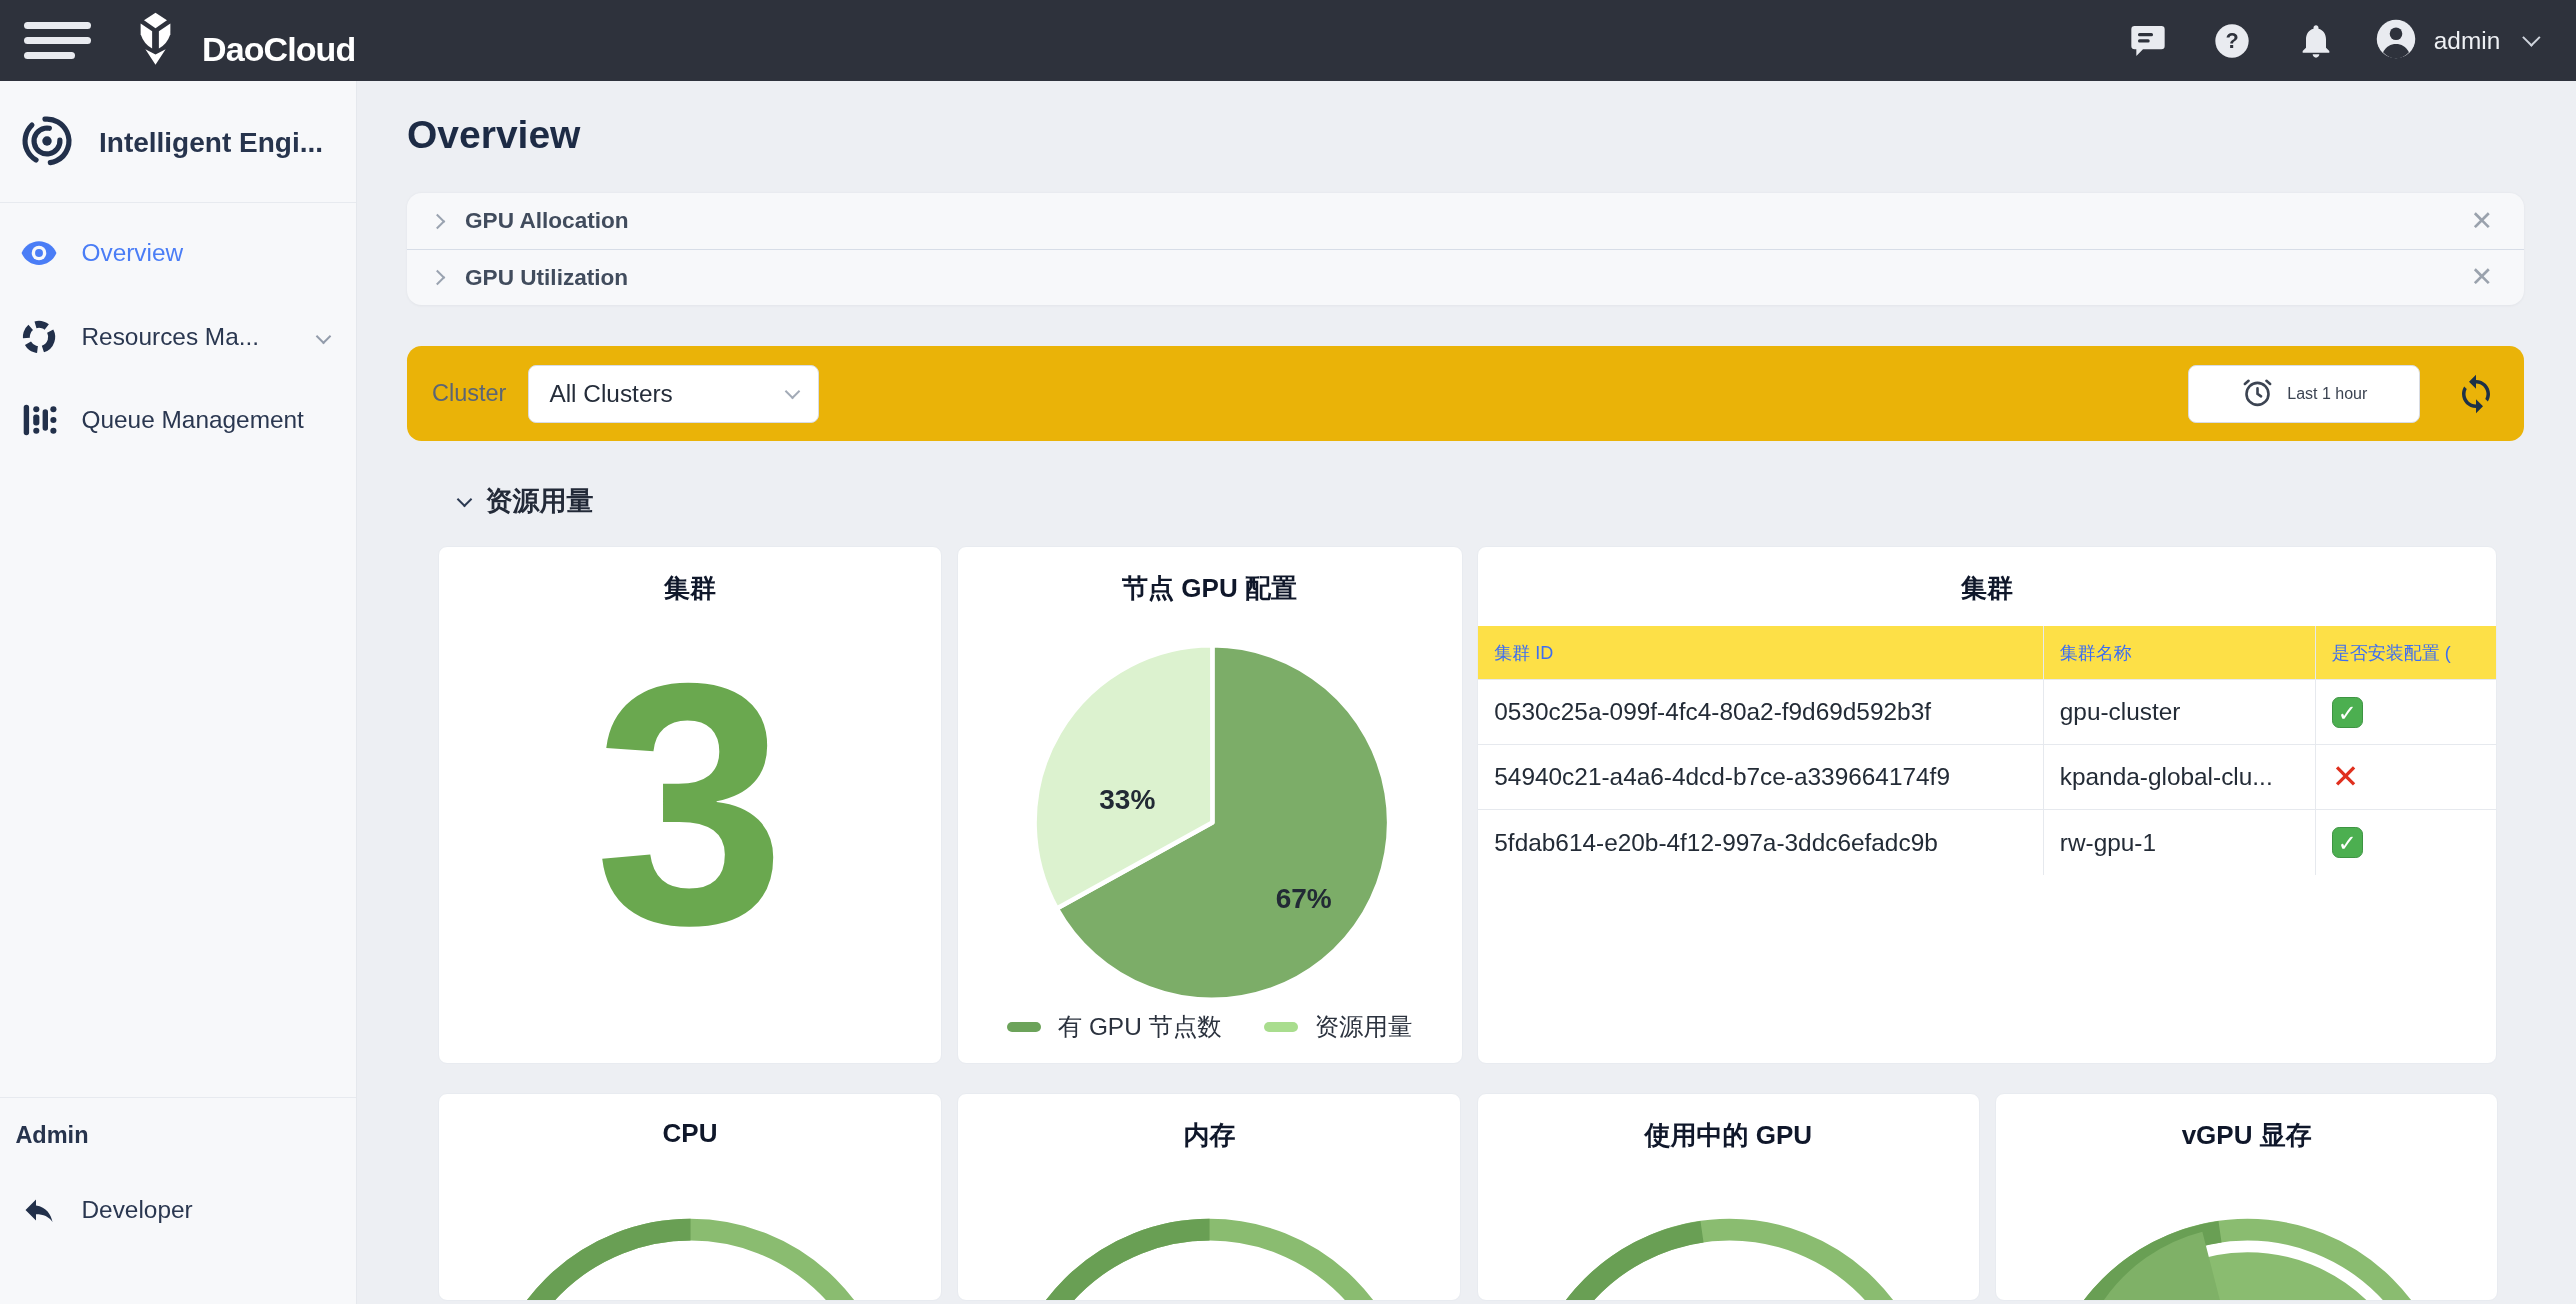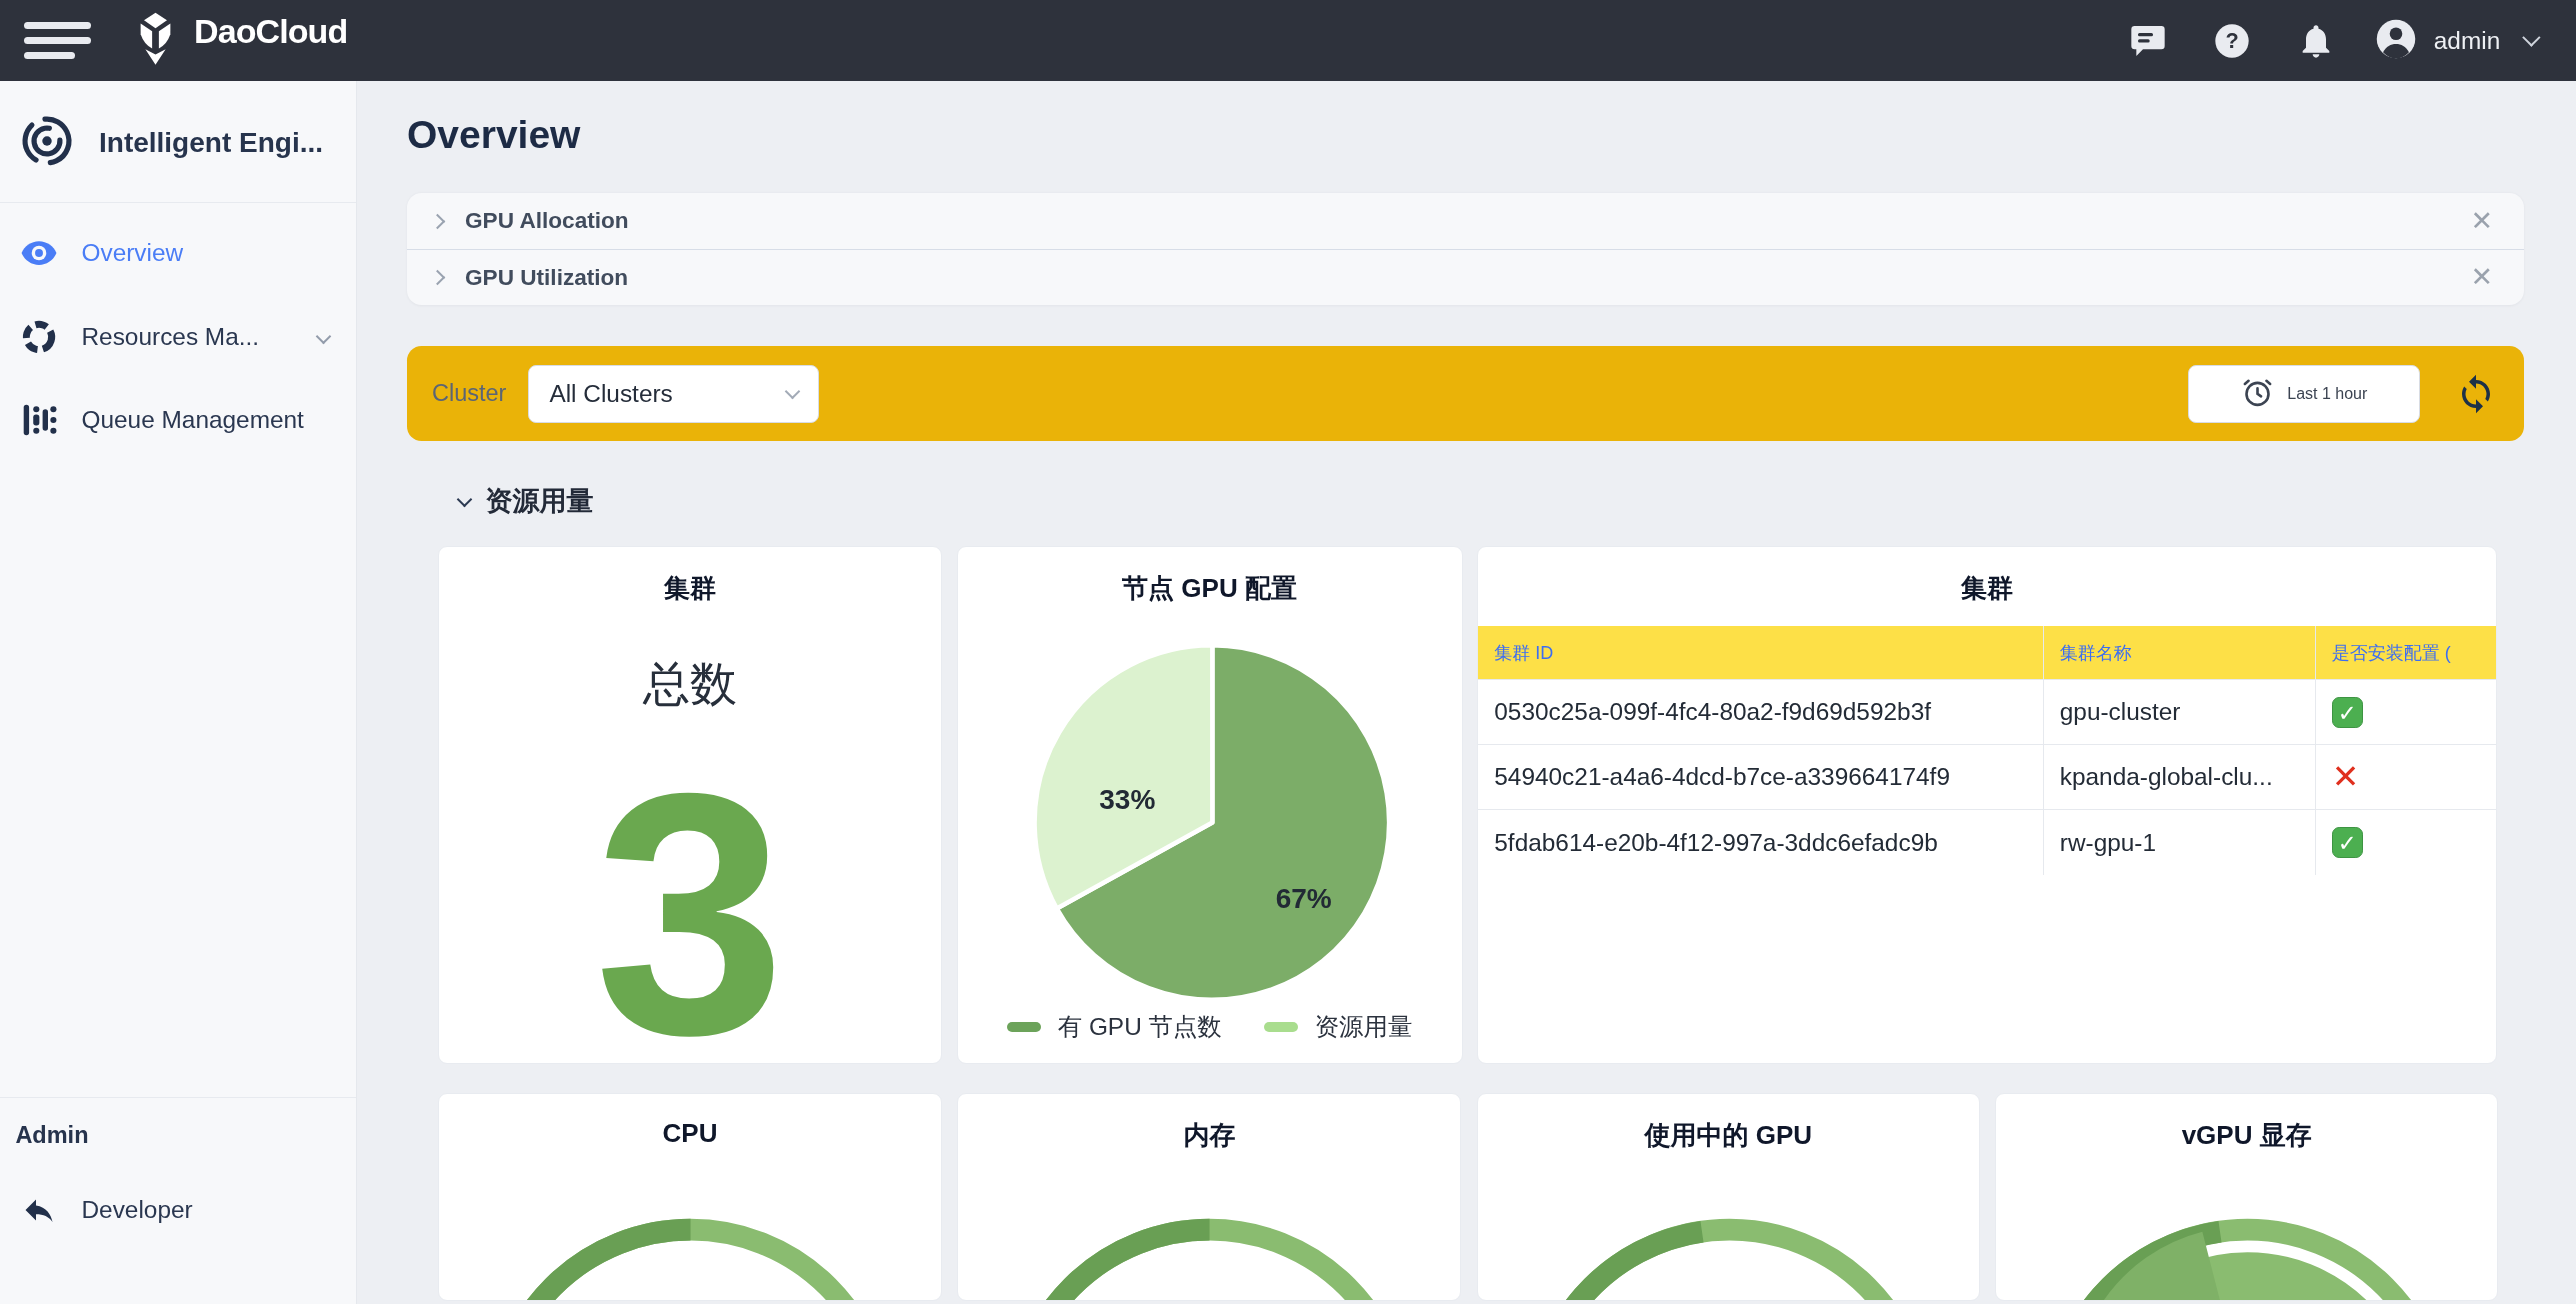--- a/index.html
+++ b/index.html
@@ -7,21 +7,21 @@
   body { font-family:"Liberation Sans","DejaVu Sans",sans-serif; background:#edeff3; }
   .app { width:2576px; height:1304px; display:flex; flex-direction:column; position:relative; }
 
   
   .topbar { height:81px; background:#2e323c; display:flex; align-items:center; padding:0 38px 0 23.5px; flex:0 0 auto; }
   .hamburger { width:71px; height:47px; display:flex; flex-direction:column; justify-content:space-between; padding:5.4px 0; cursor:pointer; }
   .hamburger i { display:block; height:6.3px; border-radius:3.6px; background:#e9ebf0; }
   .hamburger i:nth-child(1){ width:67px; }
   .hamburger i:nth-child(2){ width:67px; }
   .hamburger i:nth-child(3){ width:51px; }
-  .brand { display:flex; align-items:flex-start; margin-left:36px; }
+  .brand { display:flex; align-items:flex-end; margin-left:36px;gap:8px; }
   .brand-text { color:#ffffff; font-size:34px; font-weight:700; letter-spacing:-0.9px; margin-left:14.5px; }
   .topbar-right { margin-left:auto; display:flex; align-items:center; }
   .tb-icon { width:42px; height:42px; margin-left:42px; display:flex; align-items:center; justify-content:center; cursor:pointer; }
   .user-wrap { display:flex; align-items:center; margin-left:38px; cursor:pointer; }
   .user-name { color:#eef0f4; font-size:24.4px; margin-left:16.3px; }
   .chev { display:inline-block; border-style:solid; border-color:#cfd4dc; border-width:0 2.7px 2.7px 0; padding:5.4px; }
   .chev.down { transform:rotate(45deg); }
   .chev.right { transform:rotate(-45deg); }
   .user-chev { margin-left:25px; margin-top:-5.4px; }
 
@@ -267,21 +267,20 @@
       <div class="usage-section">
         <div class="section-head">
           <i class="chev down section-chev"></i>
           <span class="section-title">资源用量</span>
         </div>
 
         <div class="grid">
 
           <div class="card">
             <div class="card-title">集群</div>
-            <div class="stat-sub">总数</div>
             <div class="stat-value">3</div>
           </div>
 
           <div class="card">
             <div class="card-title">节点 GPU 配置</div>
             <svg class="pie-svg" width="506" height="407" viewBox="0 60 559 450">
               <path d="M281,305 L281,109 A196,196 0 1 1 109,400 Z" fill="#7cad68" stroke="#ffffff" stroke-width="5" stroke-linejoin="round"></path>
               <path d="M281,305 L109,400 A196,196 0 0 1 281,109 Z" fill="#dcf2cf" stroke="#ffffff" stroke-width="5" stroke-linejoin="round"></path>
               <text x="187" y="290" text-anchor="middle" font-size="31" font-weight="bold" fill="#222a35" font-family="Liberation Sans, sans-serif">33%</text>
               <text x="382" y="400" text-anchor="middle" font-size="31" font-weight="bold" fill="#222a35" font-family="Liberation Sans, sans-serif">67%</text>

